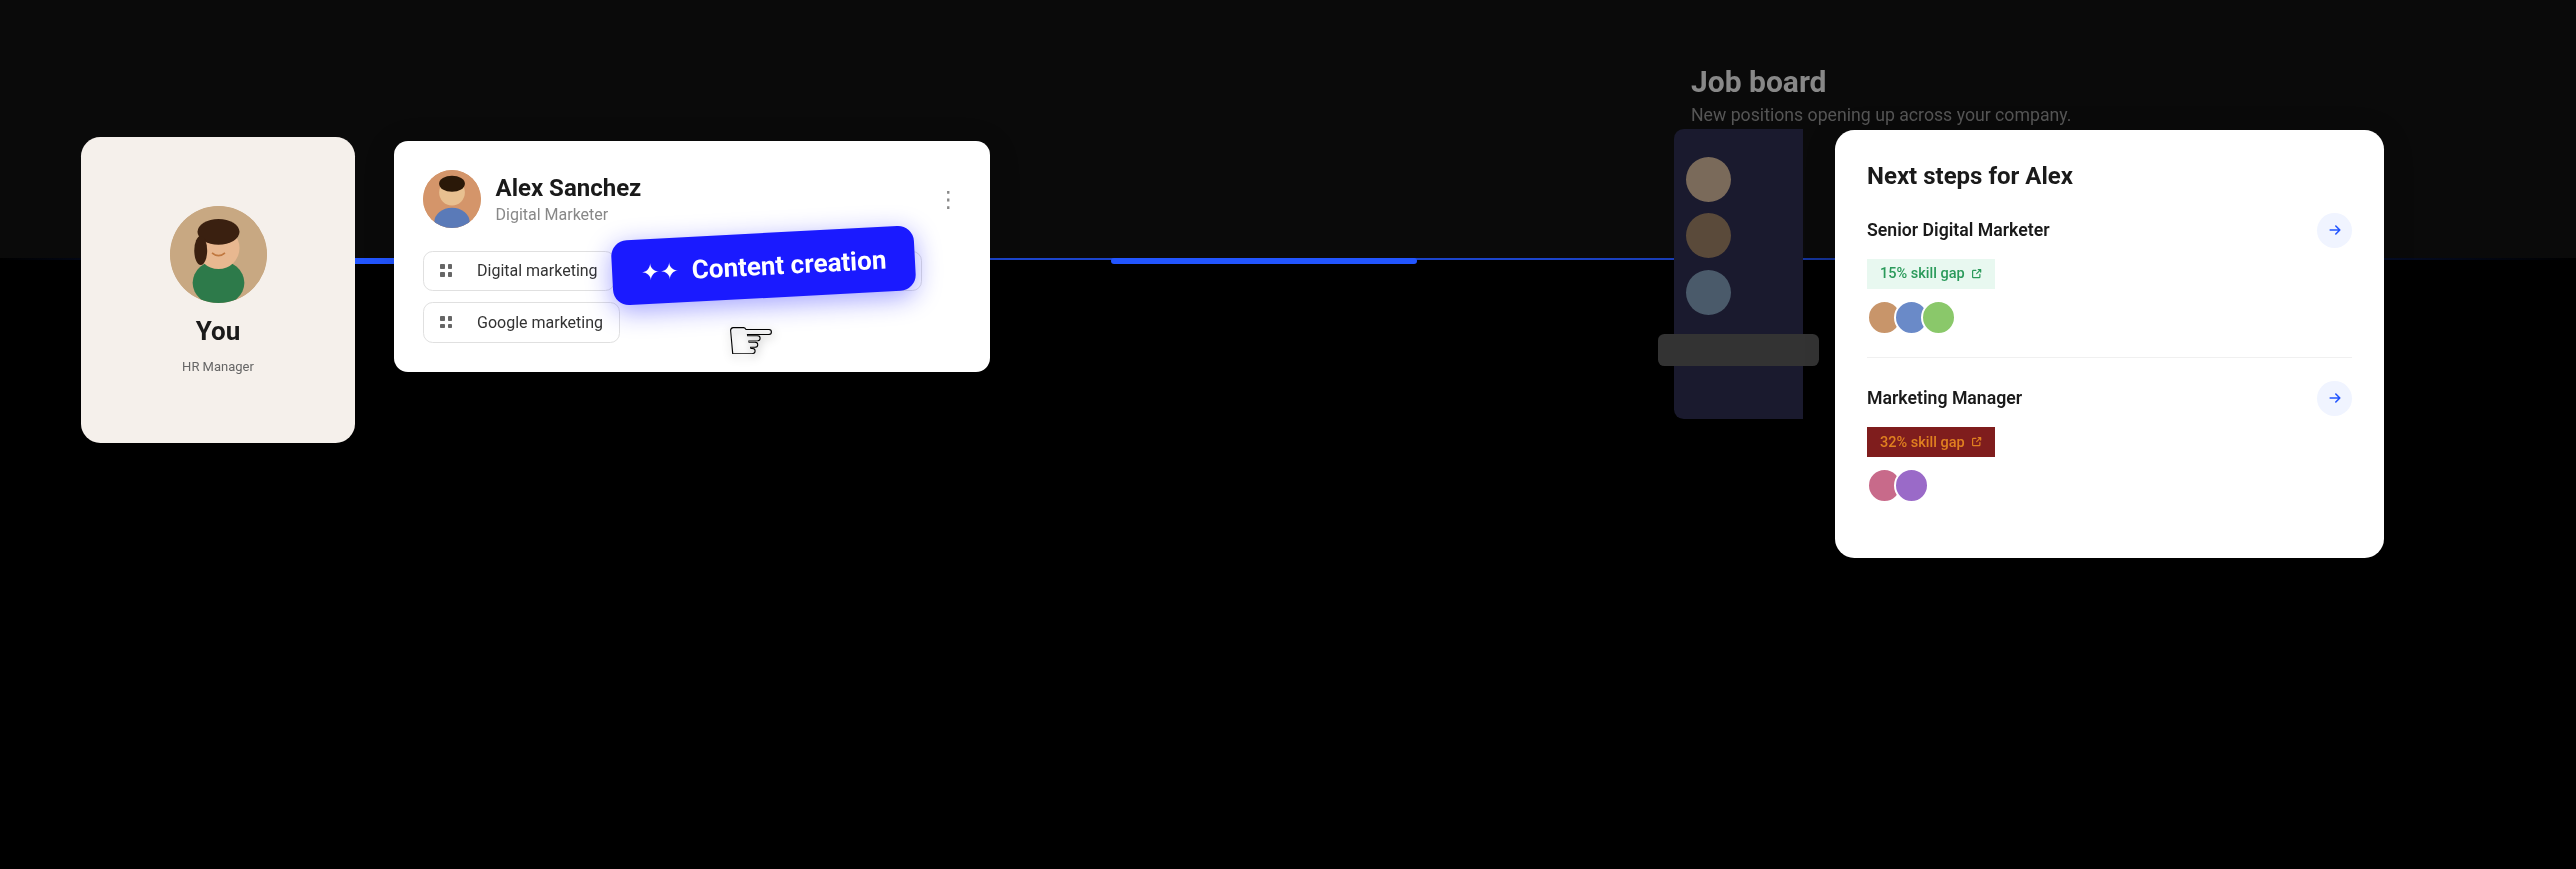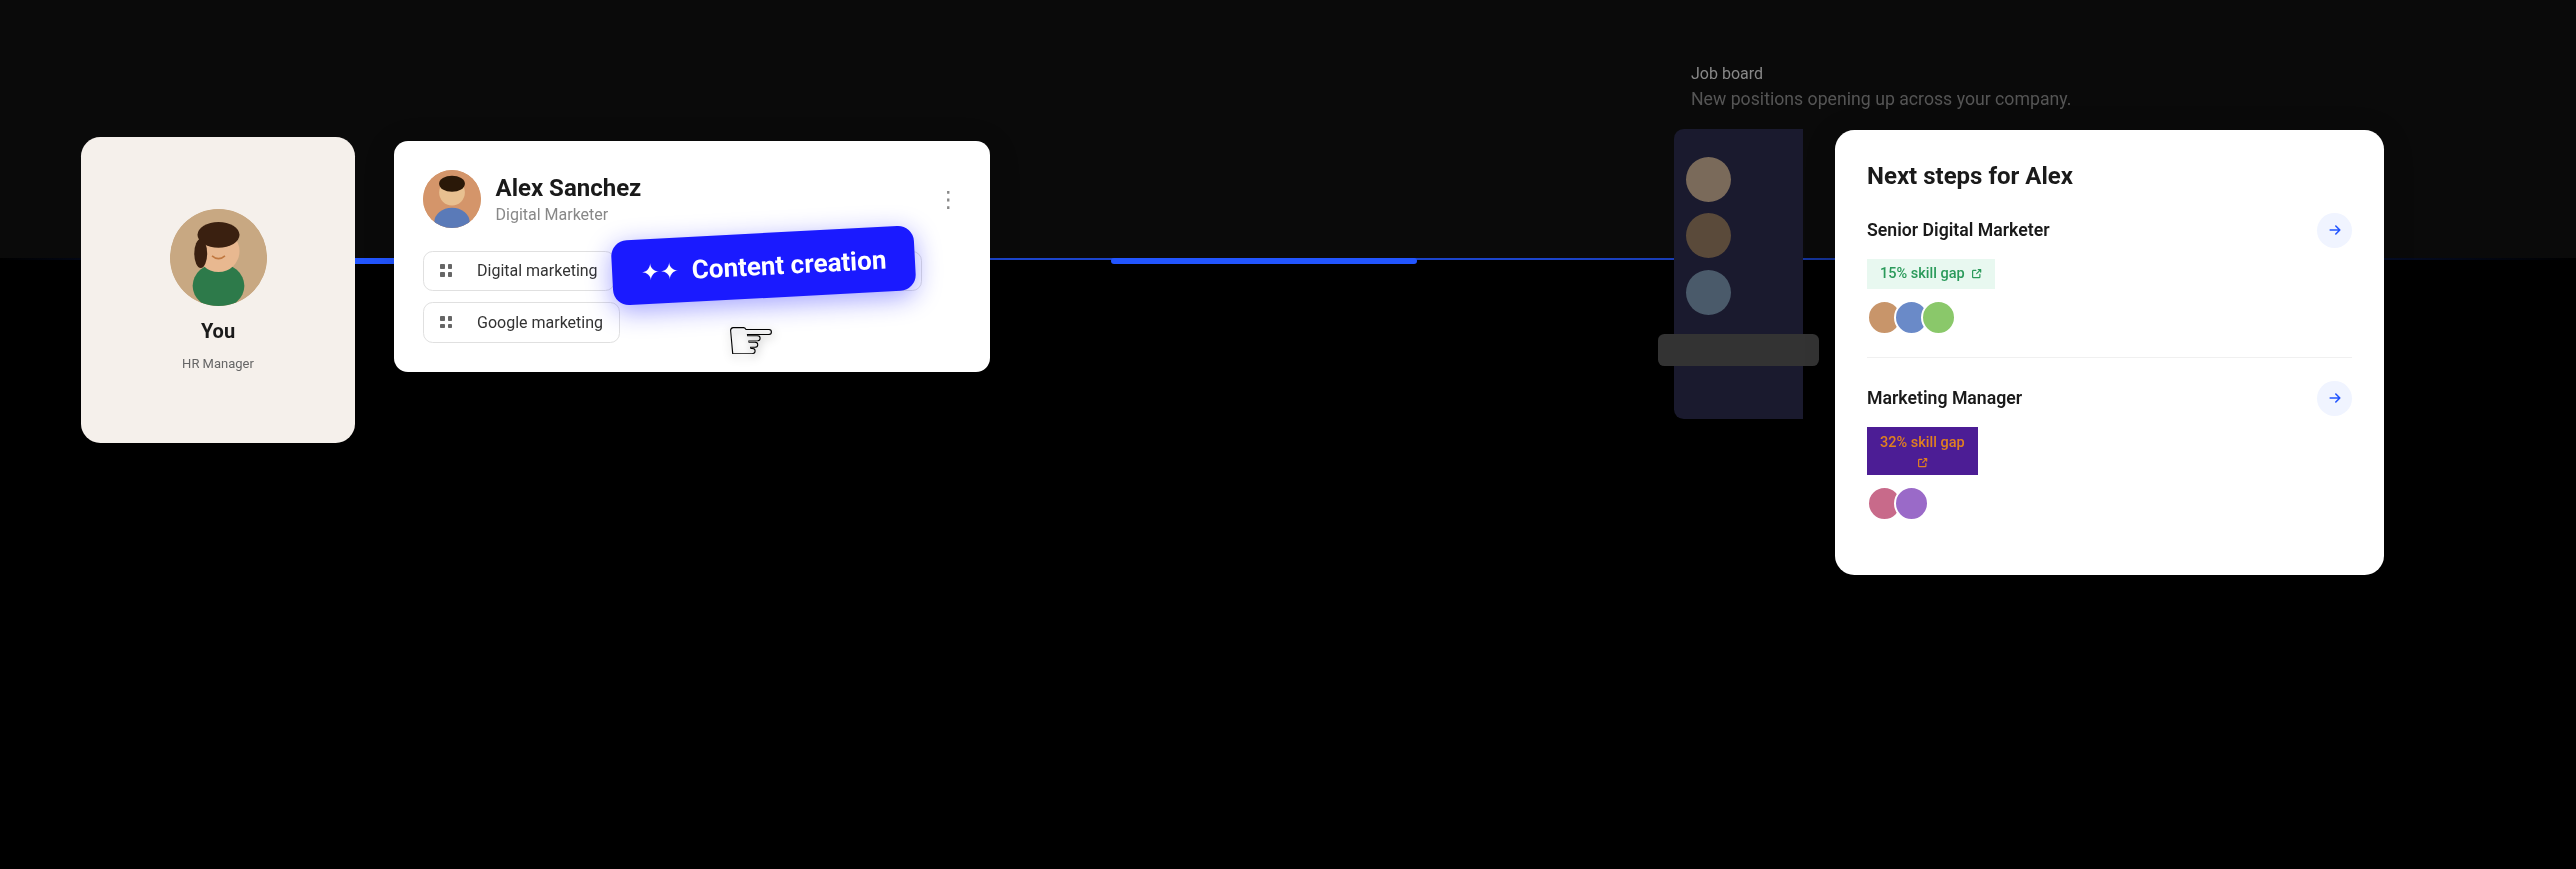--- a/index.html
+++ b/index.html
@@ -20,22 +20,22 @@
       background: #0a0a0a;
     }
 
     
     .job-board-header {
       position: absolute;
       top: 64px;
       left: 1691px;
     }
     .job-board-title {
-      font-size: 16px;
-      font-weight: 400;
+      font-size: 30px;
+      font-weight: 700;
       color: #888;
     }
     .job-board-subtitle {
       font-size: 17.7px;
       color: #555;
       margin-top: 6.4px;
     }
 
     
     .h-line {
@@ -93,21 +93,21 @@
       overflow: hidden;
       display: flex;
       align-items: center;
       justify-content: center;
     }
     .you-avatar svg {
       width: 97px;
       height: 97px;
     }
     .you-name {
-      font-size: 20px;
+      font-size: 26px;
       font-weight: 700;
       color: #1a1a1a;
     }
     .you-role {
       font-size: 13px;
       color: #666;
     }
 
     
     .alex-card {
@@ -334,23 +334,22 @@
       gap: 6.4px;
       padding: 6.4px 13px;
       background: #e8f8f0;
       border-radius: 0;
       font-size: 14.5px;
       color: #2a9a5a;
       font-weight: 500;
       margin-bottom: 11.3px;
     }
     .skill-gap-badge-orange {
-      background: #4c1d95;
+      background: #7f1d1d;
       color: #e08020;
-      flex-direction: column;
     }
 
     .role-avatars {
       display: flex;
       gap: -6.4px;
     }
     .role-avatar {
       width: 35px;
       height: 35px;
       border-radius: 50%;

